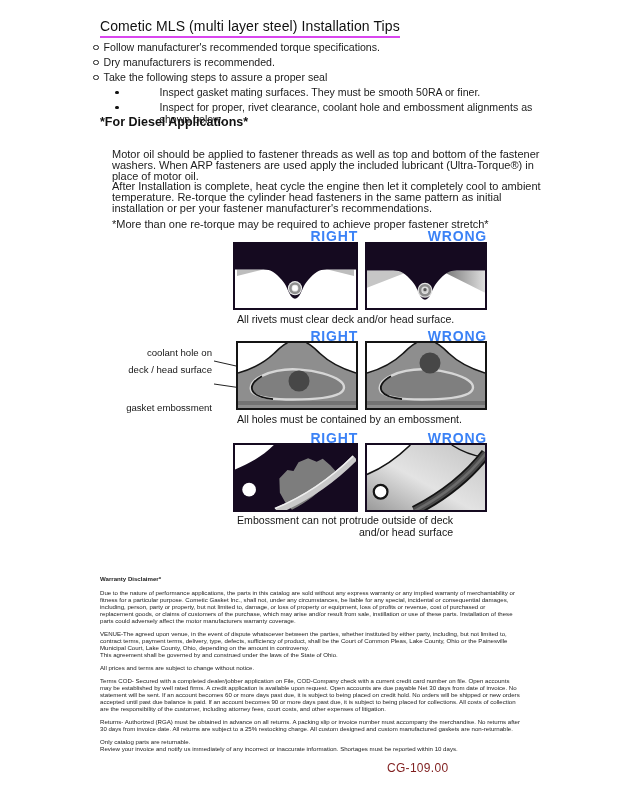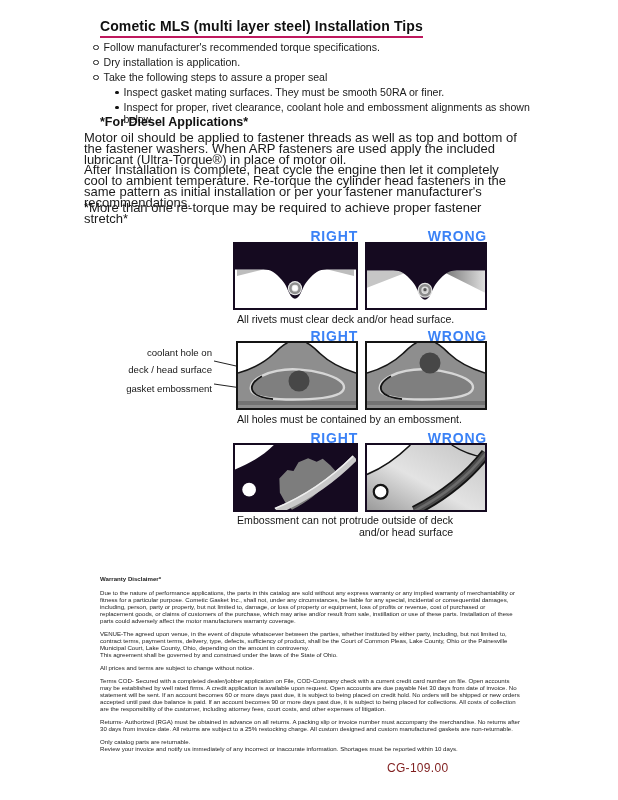--- a/index.html
+++ b/index.html
@@ -5,31 +5,31 @@
   html,body{margin:0;padding:0;background:#e8e8e8;}
   .page{
     position:relative;width:618px;height:800px;background:#ffffff;
     font-family:"Liberation Sans", sans-serif;color:#1b1b1b;overflow:hidden;
     margin:0 auto;
   }
   .abs{position:absolute;}
   .pre{white-space:pre-line;}
 
   .title{
-    left:100px;top:18px;font-size:14px;font-weight:700;letter-spacing:.1px;
-    border-bottom:2px solid #be185d;padding-bottom:2px;color:#111;
+    left:100px;top:18px;font-size:14px;font-weight:400;letter-spacing:.1px;
+    border-bottom:2px solid #d946ef;padding-bottom:2px;color:#111;
   }
   .bullets{left:93px;top:41px;width:448px;font-size:10.6px;}
   .b-row{display:flex;align-items:flex-start;height:15px;}
   .b-dot{flex:0 0 auto;width:3.6px;height:3.6px;border:1.1px solid #222;border-radius:50%;margin:3.5px 5px 0 0;}
-  .b-sub{margin-left:22px;}
+  .b-sub{margin-left:22px;gap:36px;}
   .b-dot-filled{flex:0 0 auto;width:3.6px;height:3.6px;background:#111;border-radius:50%;margin:4.5px 5px 0 0;}
 
   .diesel-h{left:100px;top:115px;font-size:12.5px;font-weight:700;color:#111;}
-  .para{left:84px;width:437px;font-size:13px;line-height:10.9px;}
+  .para{left:112px;width:437px;font-size:11px;line-height:10.9px;margin-top:16px;}
   .p1{top:133px;} .p2{top:165px;} .p3{top:203px;}
 
   .rw-label{font-size:14px;font-weight:600;letter-spacing:.8px;text-align:right;color:#3b82f6;}
   .diagram-box{box-sizing:border-box;border:2.5px solid #150a20;background:#fff;}
   .diagram-box svg{display:block;width:100%;height:100%;}
   .db-r2{border-width:2px;border-color:#141414;}
   .caption{font-size:10.6px;color:#161616;}
   .side-label{left:100px;width:112px;text-align:right;font-size:9.6px;line-height:17px;color:#161616;}
 
   .disclaimer{left:100px;top:575px;width:420px;font-size:6.1px;line-height:7px;color:#222;}
@@ -44,21 +44,21 @@
 
   <div class="abs title">Cometic MLS (multi layer steel) Installation Tips</div>
 
   <div class="abs bullets">
     <div class="b-row">
       <span class="b-dot"></span>
       <span>Follow manufacturer's recommended torque specifications.</span>
     </div>
     <div class="b-row">
       <span class="b-dot"></span>
-      <span>Dry installation is application.</span>
+      <span>Dry manufacturers is recommended.</span>
     </div>
     <div class="b-row">
       <span class="b-dot"></span>
       <span>Take the following steps to assure a proper seal</span>
     </div>
     <div class="b-row b-sub">
       <span class="b-dot-filled"></span>
       <span>Inspect gasket mating surfaces.  They must be smooth 50RA or finer.</span>
     </div>
     <div class="b-row b-sub">
@@ -107,21 +107,21 @@
     </svg>
   </div>
 
   <div class="abs caption" style="left:237px;top:313px;">All rivets must clear deck and/or head surface.</div>
 
   <div class="abs rw-label" style="left:236px;top:328px;width:122px;">RIGHT</div>
   <div class="abs rw-label" style="left:365px;top:328px;width:122px;">WRONG</div>
 
   <div class="abs side-label pre" style="top:344px;">coolant hole on
 deck / head surface</div>
-  <div class="abs side-label" style="top:380px;">gasket embossment</div>
+  <div class="abs side-label" style="top:399px;">gasket embossment</div>
 
   <svg class="abs" style="left:212px;top:354px;" width="92" height="46">
     <line x1="2" y1="7" x2="86" y2="26" stroke="#222" stroke-width="1"></line>
     <line x1="2" y1="30" x2="50" y2="37" stroke="#222" stroke-width="1"></line>
   </svg>
 
   <div class="abs diagram-box db-r2" style="left:236px;top:341px;width:122px;height:69px;">
     <svg viewBox="0 0 118 65" preserveAspectRatio="none">
       <rect x="0" y="0" width="118" height="65" fill="#ffffff"></rect>
       <path d="M0 30 C14 26 26 20 36 10.5 C42 4.8 45.5 1 49.5 0 H68.5 C72.5 1 76 4.8 82 10.5 C92 20 105 26 118 30 V65 H0 Z" fill="#8e8e8e"></path>

